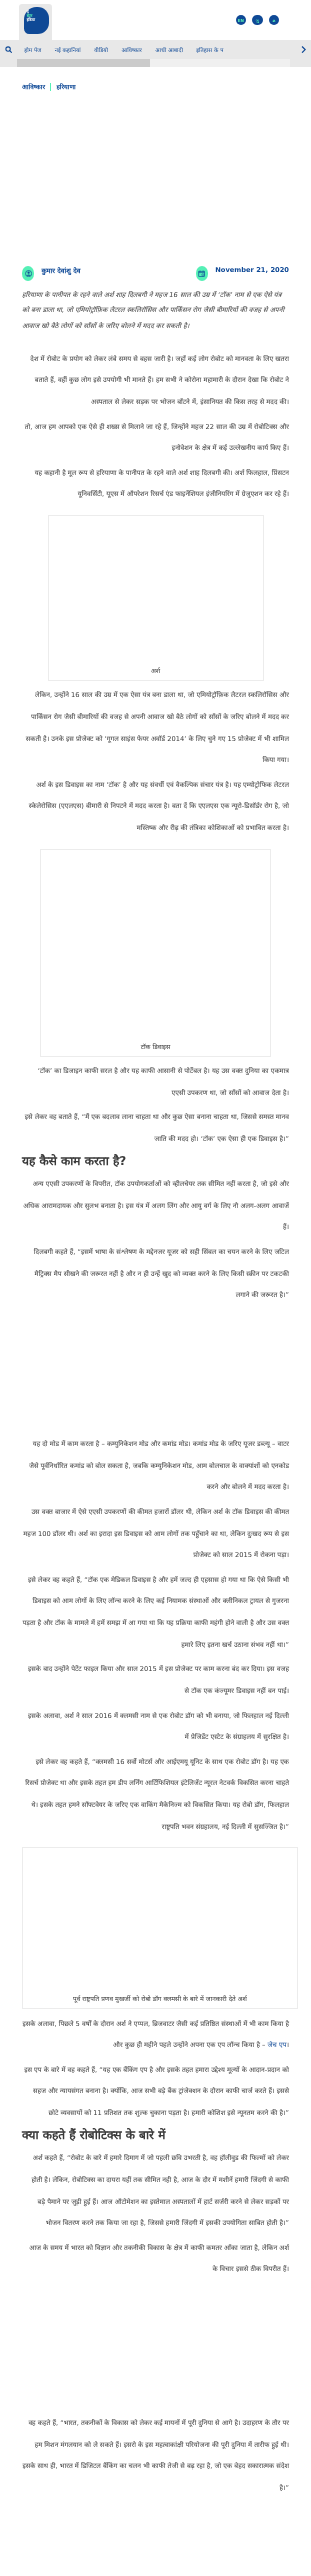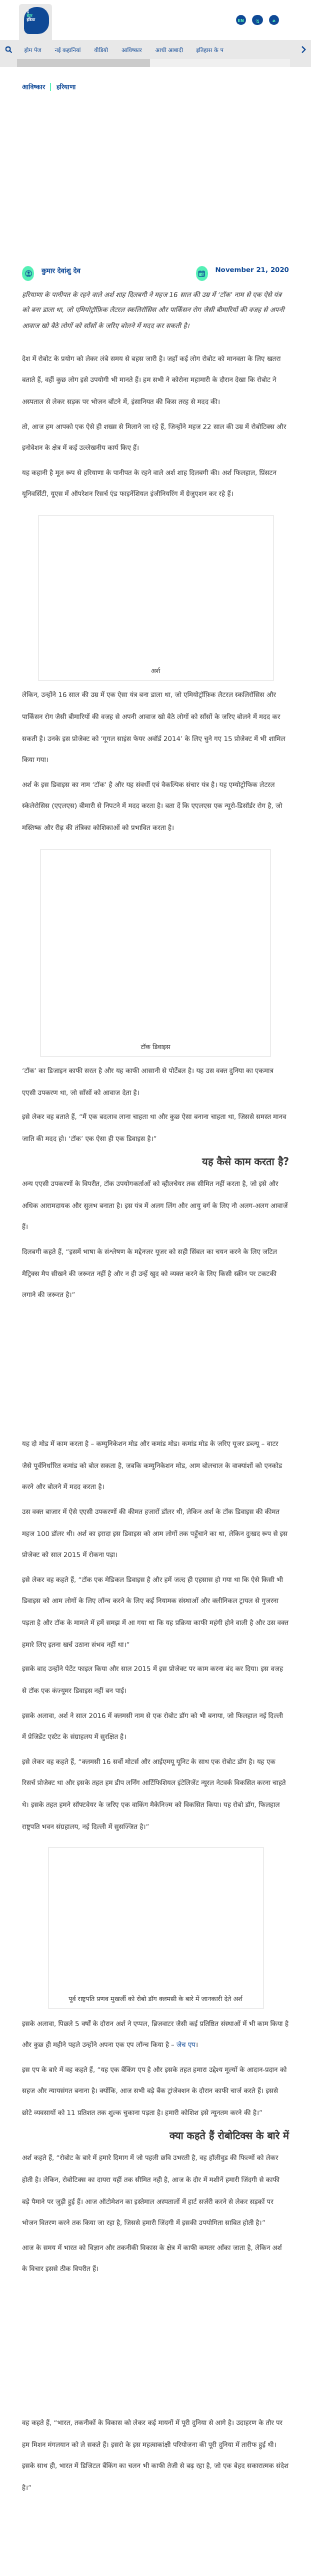--- a/index.html
+++ b/index.html
@@ -28,23 +28,23 @@
   .bc-sep { width: 1px; height: 8.2px; background: #55f0b6; margin: 0 5.2px; display: inline-block; }
   .ad-space { height: 175px; }
 
   .meta { display: flex; justify-content: space-between; align-items: center; }
   .meta-item { display: flex; align-items: flex-start; gap: 7px; font-size: 6.7px; font-weight: bold; color: #0f4996; }
   .meta-icon { width: 12.4px; height: 14.4px; border-radius: 50%; background: #55f0b6; display: flex; align-items: center; justify-content: center; }
 
   h1.title { margin-top: 6.2px; font-size: 12.4px; line-height: 19.6px; color: #0f4996; font-weight: bold; }
   .excerpt { margin-top: 7.2px; font-size: 6.7px; line-height: 15.5px; font-style: italic; color: #3a3a3a; }
 
-  .body-p { font-size: 6.7px; line-height: 21.6px; color: #3a3a3a; margin-bottom: 3.1px; }
+  .body-p { font-size: 6.7px; line-height: 21.6px; color: #3a3a3a; margin-bottom: 3.1px; text-align: right; }
   .body-p:first-of-type { margin-top: 14.4px; }
-  .body-h { font-size: 10px; font-weight: bold; line-height: 15.5px; margin: 3.1px 0 5.2px; color: #3a3a3a; text-align: right; }
+  .body-h { font-size: 12px; font-weight: bold; line-height: 15.5px; margin: 3.1px 0 5.2px; color: #3a3a3a; }
   .link { color: #0f4996; }
 
   .figure { border: 0.5px solid #ececec; margin: 9.3px auto 4.1px; display: flex; flex-direction: column; justify-content: flex-end; align-items: center; }
   .fig-caption { font-size: 6.4px; color: #3a3a3a; padding: 4.1px 3.1px 5.2px; text-align: center; }
 </style>
 </head>
 <body>
 
 <header>
   <div class="topbar">
@@ -123,21 +123,21 @@
     </div>
   </div>
 
   <p class="excerpt">हरियाणा के पानीपत के रहने वाले अर्श शाह दिलबगी ने महज 16 साल की उम्र में ‘टॉक’ नाम से एक ऐसे यंत्र को बना डाला था, जो एमियोट्रॉफ़िक लैटरल स्कलिरॉसिस और पार्किंसन रोग जैसी बीमारियों की वजह से अपनी आवाज खो बैठे लोगों को साँसों के जरिए बोलने में मदद कर सकती है।</p>
 
   <div>
     <p class="body-p" style="margin-top:14.4px;">देश में रोबोट के प्रयोग को लेकर लंबे समय से बहस जारी है। जहाँ कई लोग रोबोट को मानवता के लिए खतरा बताते हैं, वहीं कुछ लोग इसे उपयोगी भी मानते हैं। हम सभी ने कोरोना महामारी के दौरान देखा कि रोबोट ने अस्पताल से लेकर सड़क पर भोजन बाँटने में, इंसानियत की किस तरह से मदद की।</p>
     <p class="body-p">तो, आज हम आपको एक ऐसे ही शख्स से मिलाने जा रहे हैं, जिन्होंने महज 22 साल की उम्र में रोबोटिक्स और इनोवेशन के क्षेत्र में कई उल्लेखनीय कार्य किए हैं।</p>
     <p class="body-p">यह कहानी है मूल रूप से हरियाणा के पानीपत के रहने वाले अर्श शाह दिलबगी की। अर्श फिलहाल, प्रिंसटन यूनिवर्सिटी, यूएस में ऑपरेशन रिसर्च एंड फाइनेंशियल इंजीनियरिंग में ग्रेजुएशन कर रहे हैं।</p>
 
-    <figure class="figure" style="width:236px;height:166px;">
+    <figure class="figure" style="width:216px;height:166px;">
       <figcaption class="fig-caption">अर्श</figcaption>
     </figure>
 
     <p class="body-p">लेकिन, उन्होंने 16 साल की उम्र में एक ऐसा यंत्र बना डाला था, जो एमियोट्रॉफ़िक लैटरल स्कलिरॉसिस और पार्किंसन रोग जैसी बीमारियों की वजह से अपनी आवाज खो बैठे लोगों को साँसों के जरिए बोलने में मदद कर सकती है। उनके इस प्रोजेक्ट को ‘गूगल साइंस फेयर अवॉर्ड 2014’ के लिए चुने गए 15 प्रोजेक्ट में भी शामिल किया गया।</p>
     <p class="body-p">अर्श के इस डिवाइस का नाम ‘टॉक’ है और यह संवर्धी एवं वैकल्पिक संचार यंत्र है। यह एम्योट्रोफिक लेटरल स्केलेरोसिस (एएलएस) बीमारी से निपटने में मदद करता है। बता दें कि एएलएस एक न्यूरो-डिसॉर्डर रोग है, जो मस्तिष्क और रीढ़ की तंत्रिका कोशिकाओं को प्रभावित करता है।</p>
 
     <figure class="figure" style="width:231px;height:208px;">
       <figcaption class="fig-caption">टॉक डिवाइस</figcaption>
     </figure>
 
@@ -149,21 +149,21 @@
 
     <div class="ad-space" style="height:124px;"></div>
 
     <p class="body-p">यह दो मोड में काम करता है – कम्युनिकेशन मोड और कमांड मोड। कमांड मोड के जरिए यूजर डब्ल्यू – वाटर जैसे पूर्वनिर्धारित कमांड को बोल सकता है, जबकि कम्युनिकेशन मोड, आम बोलचाल के वाक्यांशों को एनकोड करने और बोलने में मदद करता है।</p>
     <p class="body-p">उस वक्त बाजार में ऐसे एएसी उपकरणों की कीमत हजारों डॉलर थी, लेकिन अर्श के टॉक डिवाइस की कीमत महज 100 डॉलर थी। अर्श का इरादा इस डिवाइस को आम लोगों तक पहुँचाने का था, लेकिन दुःखद रूप से इस प्रोजेक्ट को साल 2015 में रोकना पड़ा।</p>
     <p class="body-p">इसे लेकर वह कहते हैं, “टॉक एक मेडिकल डिवाइस है और हमें जल्द ही एहसास हो गया था कि ऐसे किसी भी डिवाइस को आम लोगों के लिए लॉन्च करने के लिए कई नियामक संस्थाओं और क्लीनिकल ट्रायल से गुजरना पड़ता है और टॉक के मामले में हमें समझ में आ गया था कि यह प्रक्रिया काफी महंगी होने वाली है और उस वक्त हमारे लिए इतना खर्च उठाना संभव नहीं था।”</p>
     <p class="body-p">इसके बाद उन्होंने पेटेंट फाइल किया और साल 2015 में इस प्रोजेक्ट पर काम करना बंद कर दिया। इस वजह से टॉक एक कंज्यूमर डिवाइस नहीं बन पाई।</p>
     <p class="body-p">इसके अलावा, अर्श ने साल 2016 में क्लमसी नाम से एक रोबोट डॉग को भी बनाया, जो फिलहाल नई दिल्ली में प्रेजिडेंट एस्टेट के संग्राहलय में सुरक्षित है।</p>
     <p class="body-p">इसे लेकर वह कहते हैं, “क्लमसी 16 सर्वो मोटर्स और आईएमयू यूनिट के साथ एक रोबोट डॉग है। यह एक रिसर्च प्रोजेक्ट था और इसके तहत हम डीप लर्निंग आर्टिफिशियल इंटेलिजेंट न्यूरल नेटवर्क विकसित करना चाहते थे। इसके तहत हमने सॉफ्टवेयर के जरिए एक वाकिंग मैकेनिज्म को विकसित किया। यह रोबो डॉग, फिलहाल राष्ट्रपति भवन संग्रहालय, नई दिल्ली में सुसज्जित है।”</p>
 
-    <figure class="figure" style="width:216px;height:162px;">
+    <figure class="figure" style="width:276px;height:162px;">
       <figcaption class="fig-caption">पूर्व राष्ट्रपति प्रणव मुखर्जी को रोबो डॉग क्लमसी के बारे में जानकारी देते अर्श</figcaption>
     </figure>
 
     <p class="body-p">
       <span>इसके अलावा, पिछले 5 वर्षों के दौरान अर्श ने एप्पल, ब्रिजवाटर जैसी कई प्रतिष्ठित संस्थाओं में भी काम किया है और कुछ ही महीने पहले उन्होंने अपना एक एप लॉन्च किया है – </span><a class="link">जेच एप</a><span>।</span>
     </p>
     <p class="body-p">इस एप के बारे में वह कहते हैं, “यह एक बैंकिंग एप है और इसके तहत हमारा उद्देश्य मूल्यों के आदान-प्रदान को सहज और न्यायसंगत बनाना है। क्योंकि, आज सभी बड़े बैंक ट्रांजेक्शन के दौरान काफी चार्ज करते हैं। इससे छोटे व्यवसायों को 11 प्रतिशत तक शुल्क चुकाना पड़ता है। हमारी कोशिश इसे न्यूनतम करने की है।”</p>
     <h3 class="body-h">क्या कहते हैं रोबोटिक्स के बारे में</h3>
     <p class="body-p">अर्श कहते हैं, “रोबोट के बारे में हमारे दिमाग में जो पहली छवि उभरती है, वह हॉलीवुड की फिल्मों को लेकर होती है। लेकिन, रोबोटिक्स का दायरा यहीं तक सीमित नही है, आज के दौर में मशीनें हमारी जिंदगी से काफी बड़े पैमाने पर जुड़ी हुई हैं। आज ऑटोमेशन का इस्तेमाल अस्पतालों में हार्ट सर्जरी करने से लेकर सड़कों पर भोजन वितरण करने तक किया जा रहा है, जिससे हमारी जिंदगी में इसकी उपयोगिता साबित होती है।”</p>
     <p class="body-p">आज के समय में भारत को विज्ञान और तकनीकी विकास के क्षेत्र में काफी कमतर आँका जाता है, लेकिन अर्श के विचार इससे ठीक विपरीत हैं।</p>

